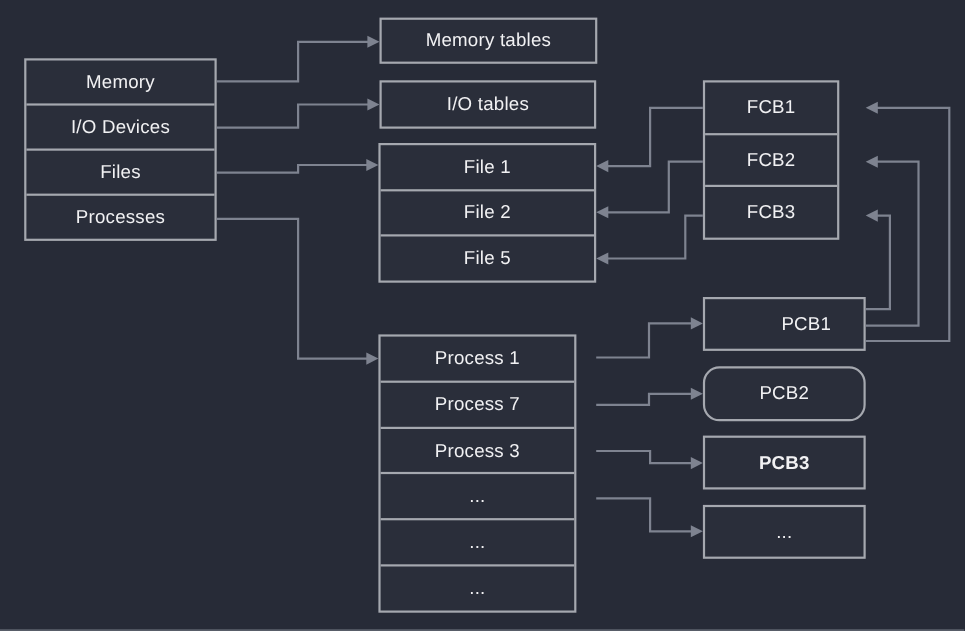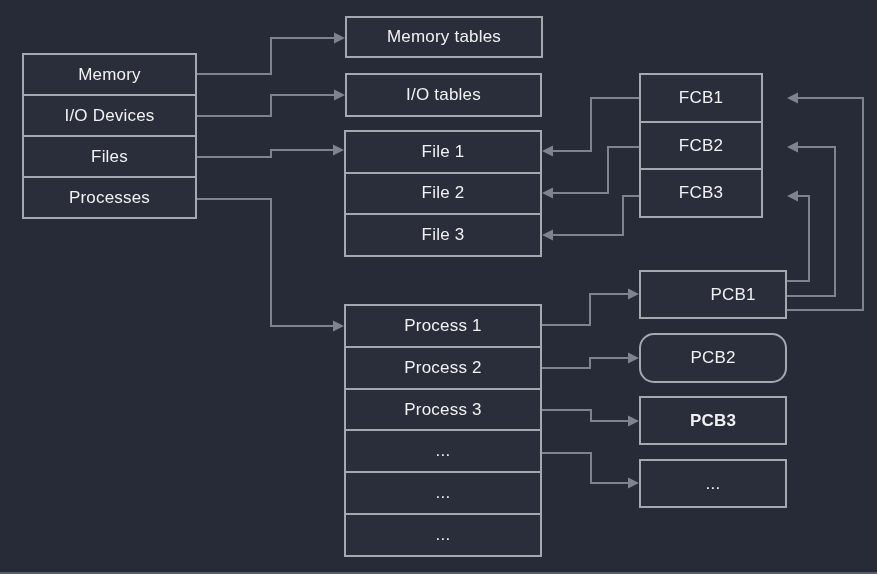--- a/index.html
+++ b/index.html
@@ -92,25 +92,25 @@
       <div class="row">I/O Devices</div>
       <div class="row">Files</div>
       <div class="row">Processes</div>
     </div>
     <div class="box" style="left: 345px; top: 73px; width: 197px; height: 44px;">
       <div class="row">I/O tables</div>
     </div>
     <div class="box" style="left: 344px; top: 130px; width: 198px; height: 127px; justify-content: flex-end;">
       <div class="row">File 1</div>
       <div class="row">File 2</div>
-      <div class="row">File 3</div>
+      <div class="row">File 5</div>
     </div>
-    <div class="box" style="left: 344px; top: 304px; width: 198px; height: 253px;">
+    <div class="box" style="left: 344px; top: 304px; width: 180px; height: 253px;">
       <div class="row">Process 1</div>
-      <div class="row">Process 2</div>
+      <div class="row">Process 7</div>
       <div class="row">Process 3</div>
       <div class="row">...</div>
       <div class="row">...</div>
       <div class="row">...</div>
     </div>
     <div class="box" style="left: 639px; top: 73px; width: 124px; height: 145px;">
       <div class="row">FCB1</div>
       <div class="row">FCB2</div>
       <div class="row">FCB3</div>
     </div>

